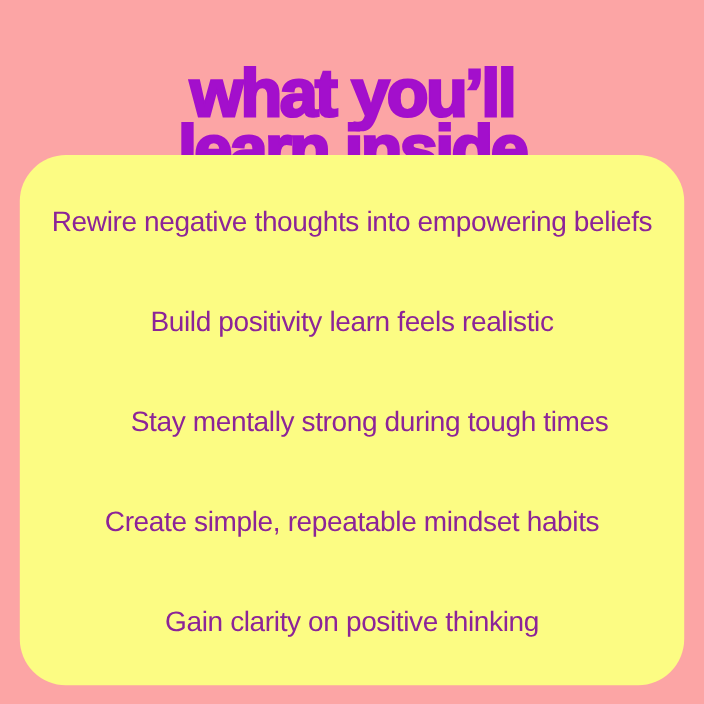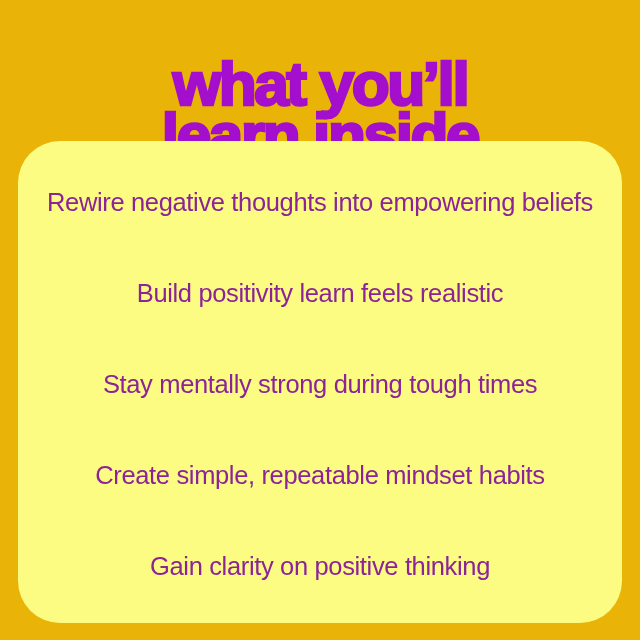--- a/index.html
+++ b/index.html
@@ -11,21 +11,21 @@
     height: 640px;
     overflow: hidden;
     background: #dda2ed;
     font-family: "Liberation Sans", sans-serif;
   }
 
   #poster {
     position: relative;
     width: 640px;
     height: 640px;
-    background: #eab308;
+    background: #fca5a5;
     overflow: hidden;
   }
 
   
   #headline {
     position: absolute;
     top: 18px;
     left: 0;
     width: 640px;
     text-align: center;
@@ -77,21 +77,21 @@
     color: #8c2498;
     font-family: "Liberation Sans", sans-serif;
     font-weight: 400;
     font-size: 25.5px;
     letter-spacing: -0.35px;
     line-height: 1;
     white-space: nowrap;
   }
   .benefit-item.i0 { top: 49px; }
   .benefit-item.i1 { top: 140px; }
-  .benefit-item.i2 { top: 231px; }
+  .benefit-item.i2 { top: 231px; margin-left: 16px; }
   .benefit-item.i3 { top: 322px; }
   .benefit-item.i4 { top: 413px; }
 </style>
 </head>
 <body>
 
 <div id="poster">
 
   <h1 id="headline">
     <span class="hl-line hl-line-1">what you’ll</span>

